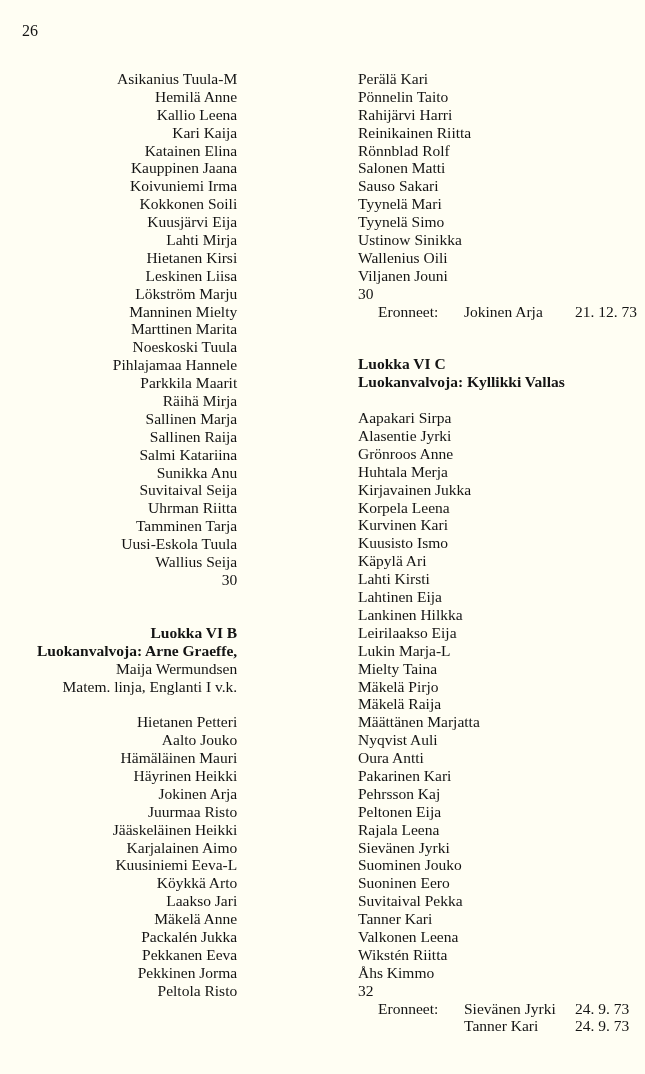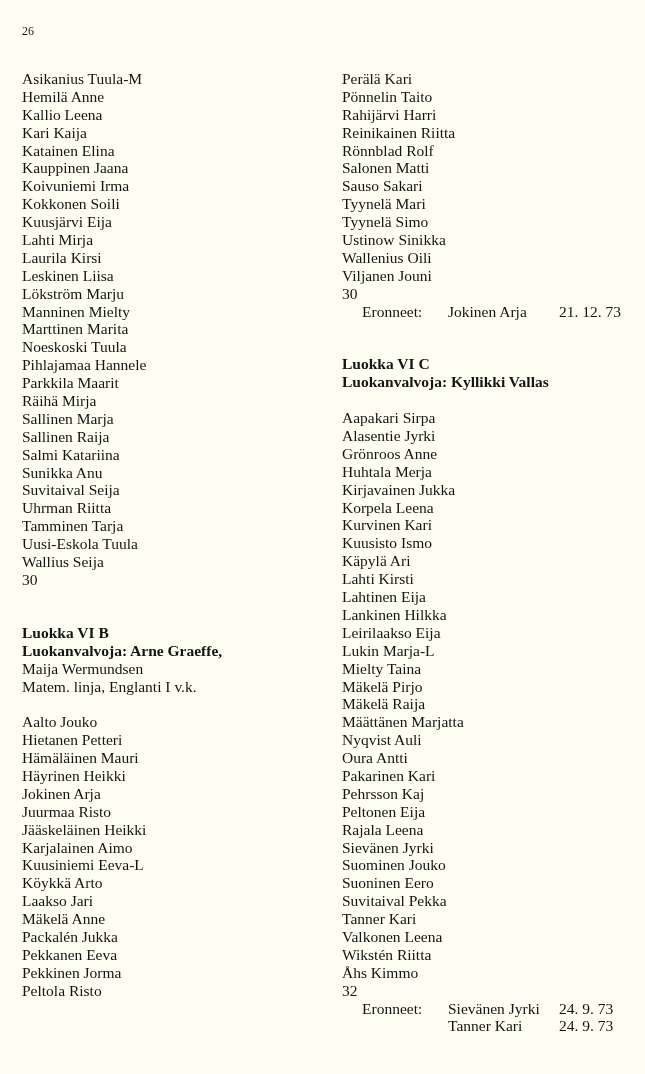--- a/index.html
+++ b/index.html
@@ -6,30 +6,30 @@
   body {
     width: 645px; height: 1074px;
     background: #fffef3;
     position: relative;
     overflow: hidden;
     font-family: "Liberation Serif", "DejaVu Serif", serif;
     color: #141414;
   }
   .page-num {
     position: absolute; left: 22px; top: 22px;
-    font-size: 12px; line-height: 18px;
+    font-size: 16px; line-height: 18px;
   }
   .col {
     position: absolute;
     font-size: 15.5px;
     line-height: 17.9px;
     white-space: nowrap;
   }
-  .col-left { left: 22px; top: 70px; }
-  .col-right { left: 342px; top: 70px; }
+  .col-left { left: 37px; top: 70px; text-align: right; }
+  .col-right { left: 358px; top: 70px; }
   .line { display: block; height: 17.9px; }
   .bold { font-weight: bold; }
   .gap { display: block; }
   .g1 { height: 17.9px; }
   .g2 { height: 35px; }
   .row { display: flex; height: 17.9px; margin-left: 20px; }
   .lbl { width: 86px; display: inline-block; }
   .nm { display: inline-block; width: 111px; }
   .dt { display: inline-block; }
 </style>
@@ -43,21 +43,21 @@
       <span class="line">Asikanius Tuula-M</span>
       <span class="line">Hemilä Anne</span>
       <span class="line">Kallio Leena</span>
       <span class="line">Kari Kaija</span>
       <span class="line">Katainen Elina</span>
       <span class="line">Kauppinen Jaana</span>
       <span class="line">Koivuniemi Irma</span>
       <span class="line">Kokkonen Soili</span>
       <span class="line">Kuusjärvi Eija</span>
       <span class="line">Lahti Mirja</span>
-      <span class="line">Laurila Kirsi</span>
+      <span class="line">Hietanen Kirsi</span>
       <span class="line">Leskinen Liisa</span>
       <span class="line">Lökström Marju</span>
       <span class="line">Manninen Mielty</span>
       <span class="line">Marttinen Marita</span>
       <span class="line">Noeskoski Tuula</span>
       <span class="line">Pihlajamaa Hannele</span>
       <span class="line">Parkkila Maarit</span>
       <span class="line">Räihä Mirja</span>
       <span class="line">Sallinen Marja</span>
       <span class="line">Sallinen Raija</span>
@@ -72,22 +72,22 @@
   <span class="line">30</span>
   <span class="gap g2"></span>
   <div>
     <span class="line bold">Luokka VI B</span>
     <span class="line bold">Luokanvalvoja: Arne Graeffe,</span>
     <span class="line">Maija Wermundsen</span>
     <span class="line">Matem. linja, Englanti I v.k.</span>
   </div>
   <span class="gap g1"></span>
   <div id="left-vib">
+      <span class="line">Hietanen Petteri</span>
       <span class="line">Aalto Jouko</span>
-      <span class="line">Hietanen Petteri</span>
       <span class="line">Hämäläinen Mauri</span>
       <span class="line">Häyrinen Heikki</span>
       <span class="line">Jokinen Arja</span>
       <span class="line">Juurmaa Risto</span>
       <span class="line">Jääskeläinen Heikki</span>
       <span class="line">Karjalainen Aimo</span>
       <span class="line">Kuusiniemi Eeva-L</span>
       <span class="line">Köykkä Arto</span>
       <span class="line">Laakso Jari</span>
       <span class="line">Mäkelä Anne</span>

